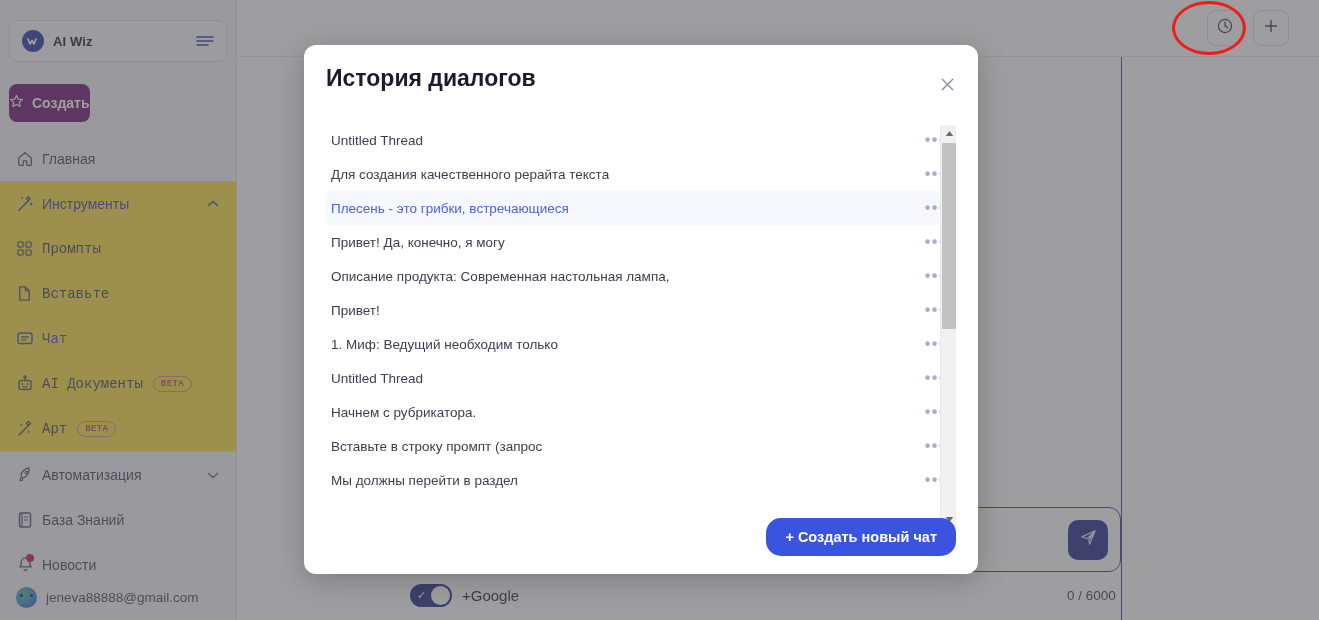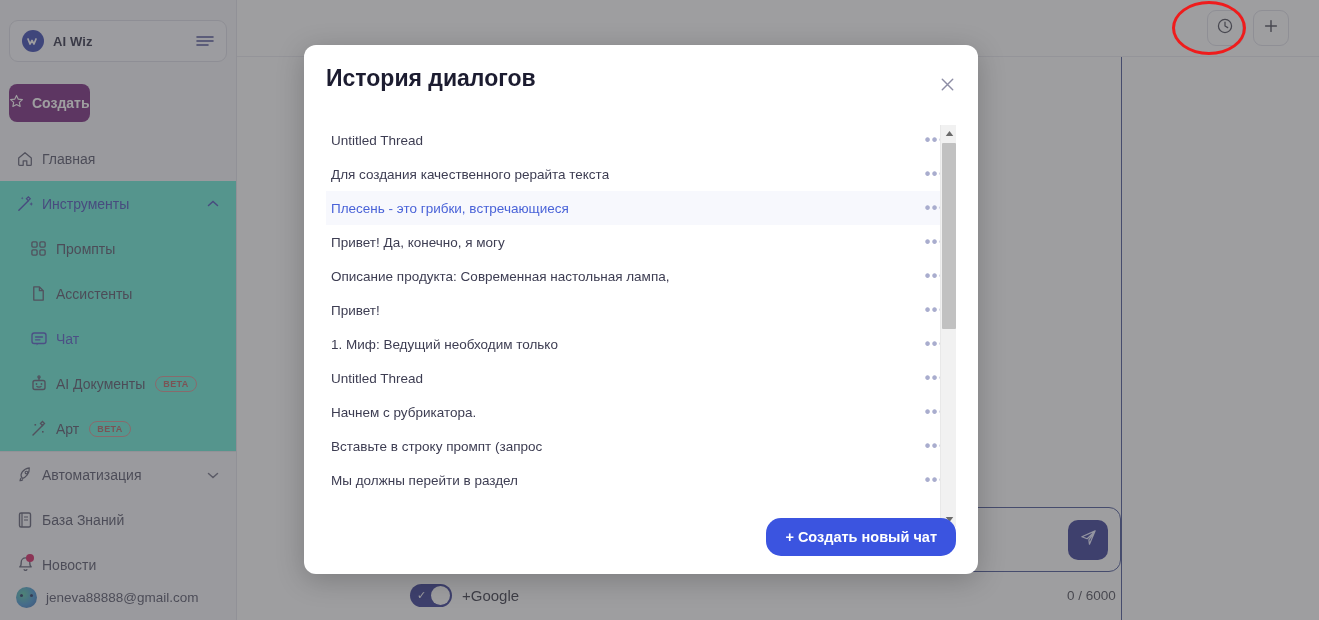--- a/index.html
+++ b/index.html
@@ -46,32 +46,32 @@
   }
 
   .nav { margin-top: 14px; }
   .nav-item {
     display: flex; align-items: center; height: 45px;
     padding: 0 16px; color: #4b4b60; font-size: 14px; cursor: pointer;
     position: relative;
   }
   .nav-item .ico { width: 26px; flex: 0 0 26px; display:flex; align-items:center; color:#55556b; }
   .nav-item .lbl { white-space: nowrap; }
-  .nav-item.sub { padding-left: 30px; }
+  .nav-item.sub { padding-left: 16px; font-family: Liberation Mono, monospace; }
   .nav-item.active-group { color: #4047b5; }
   .nav-item.active-group .ico { color:#4047b5; }
   .nav-item.accent .ico, .nav-item.accent .lbl { color:#4a51c4; }
   .chev { margin-left: auto; color:#4047b5; display:flex; }
   .chev.grey { color:#6a6a80; }
   .beta {
     margin-left: 10px; font-size: 9px; font-weight: bold; color: #b05a5a;
     border: 1px solid #cf8d8d; border-radius: 10px; padding: 2px 7px;
     letter-spacing: .4px;
   }
-  .tools-group { background: #5eead4; }
+  .tools-group { background: #fde047; }
   .divider-line { height:1px; background:#e4e4ec; margin: 0; }
 
   .bell-wrap { position: relative; display:flex; }
   .bell-dot {
     position: absolute; right: 1px; top: -1px;
     width: 8px; height: 8px; border-radius: 50%; background: #d4145a;
   }
 
   .user-row {
     position: absolute; left: 0; bottom: 0; width: 237px; height: 46px;
@@ -283,21 +283,21 @@
           <span class="lbl">Промпты</span>
         </div>
 
         <div class="nav-item sub">
           <span class="ico">
             <svg width="17" height="17" viewBox="0 0 18 18">
                 <path d="M4 2h6l4 4v10H4z" fill="none" stroke="currentColor" stroke-width="1.4" stroke-linejoin="round"></path>
                 <path d="M10 2v4h4" fill="none" stroke="currentColor" stroke-width="1.4"></path>
               </svg>
           </span>
-          <span class="lbl">Ассистенты</span>
+          <span class="lbl">Вставьте</span>
         </div>
 
         <div class="nav-item sub accent">
           <span class="ico">
             <svg width="18" height="18" viewBox="0 0 18 18">
                 <rect x="2" y="3" width="14" height="10.5" rx="2.2" fill="none" stroke="currentColor" stroke-width="1.4"></rect>
                 <path d="M6 15.5l1.5-2.2h2z" fill="currentColor"></path>
                 <path d="M5.5 7h7M5.5 9.8h4.5" stroke="currentColor" stroke-width="1.3" stroke-linecap="round"></path>
               </svg>
           </span>

